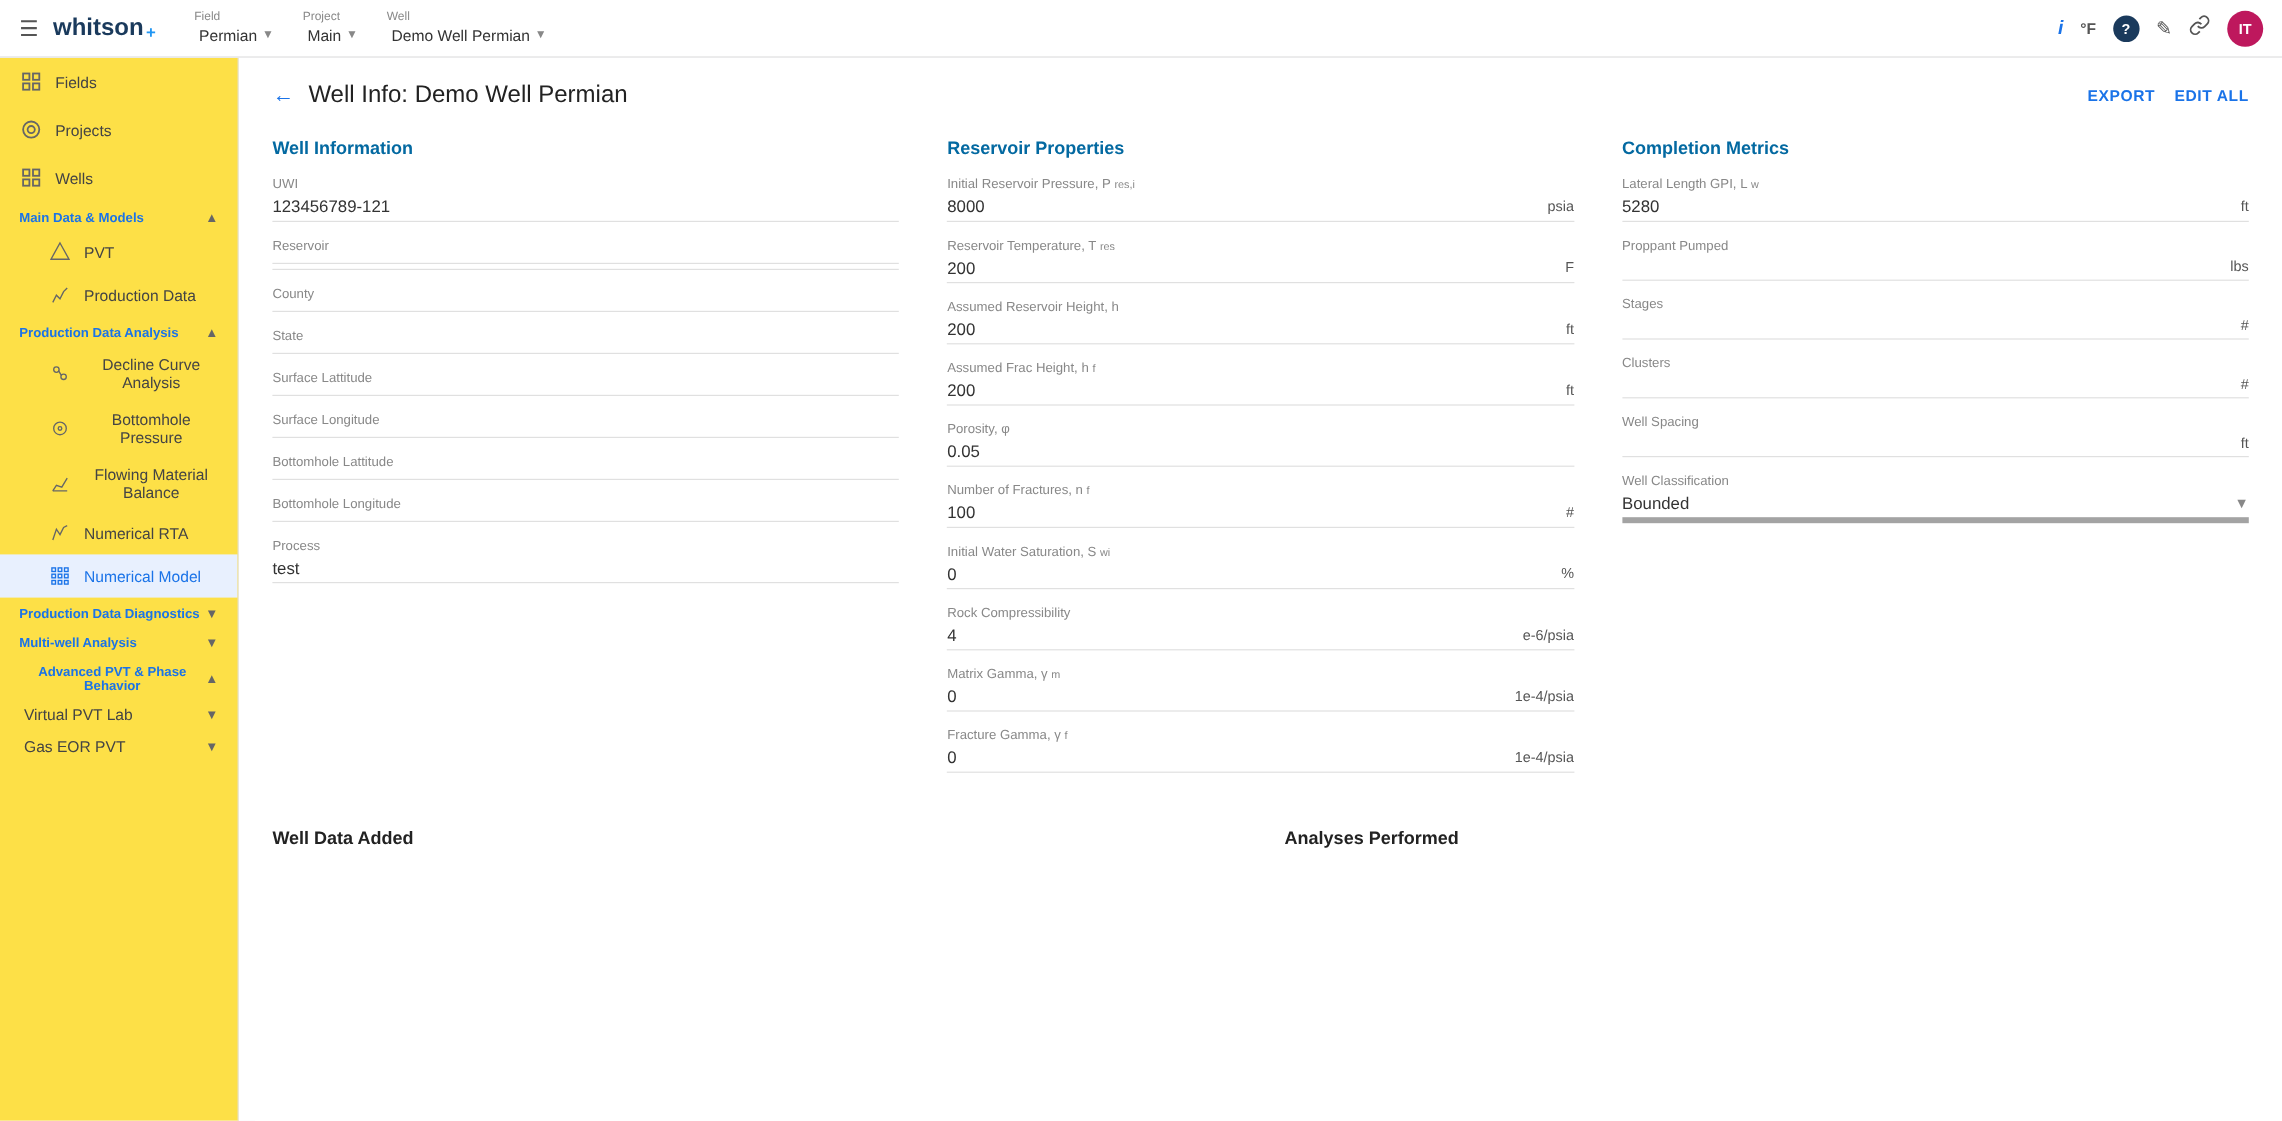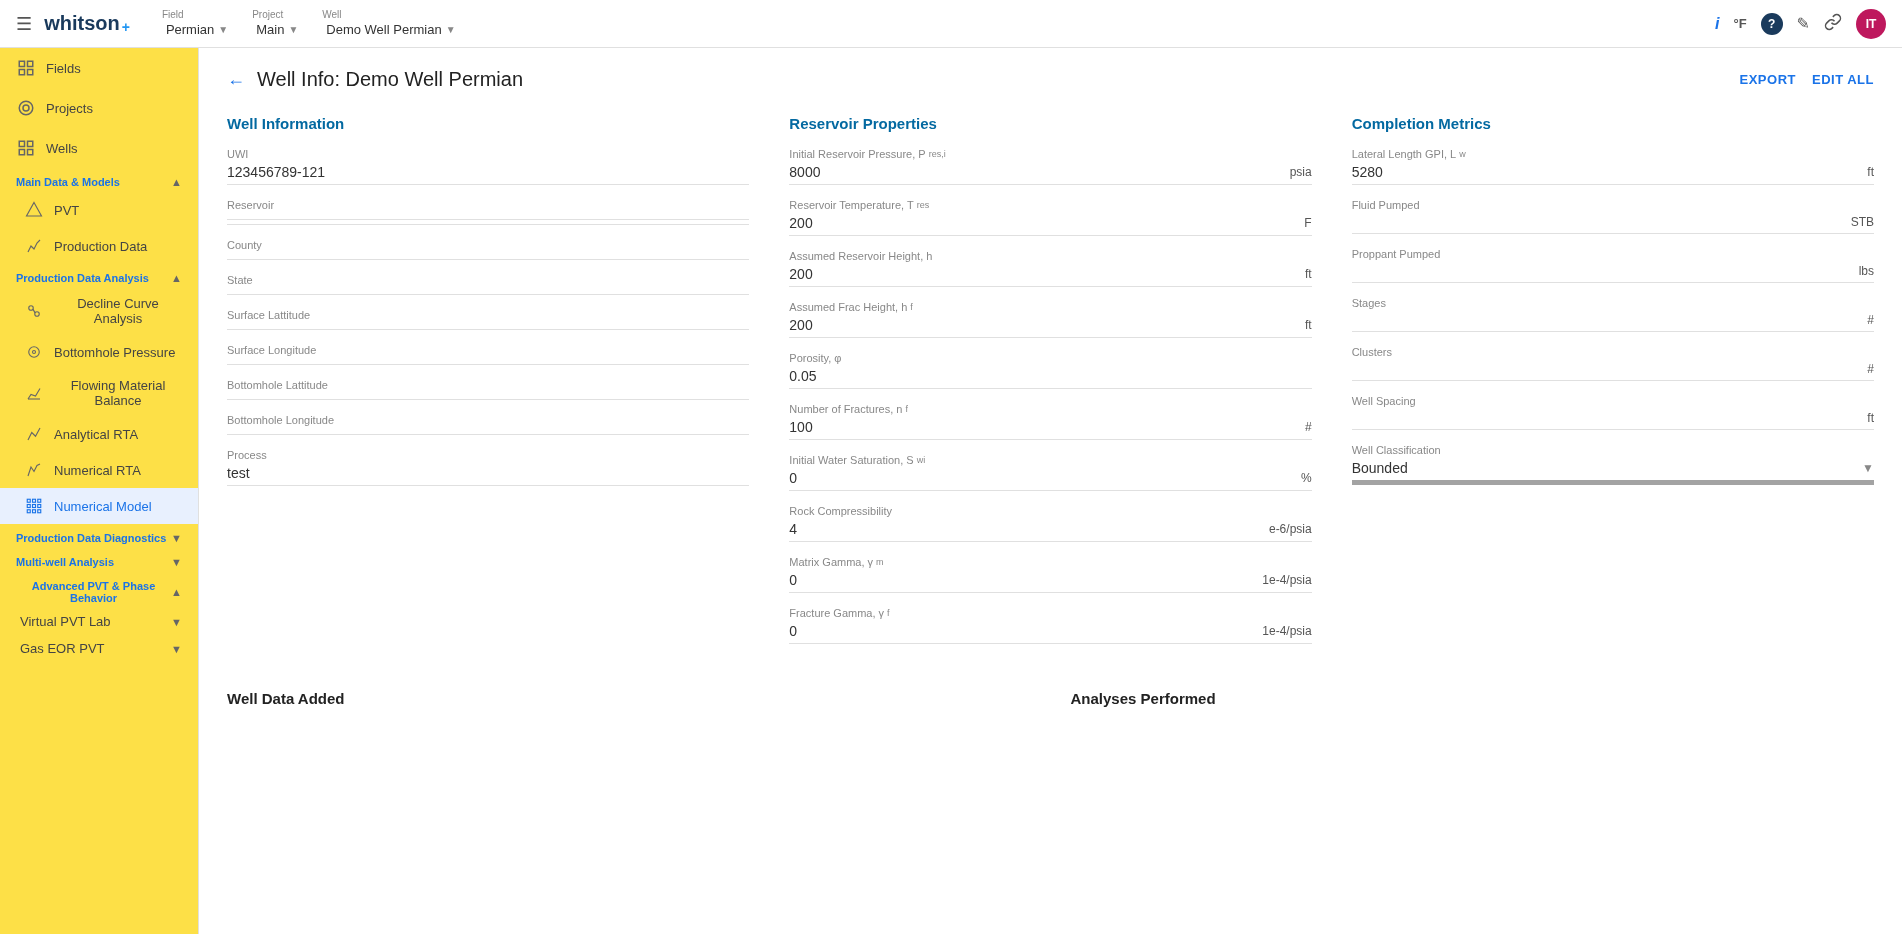--- a/index.html
+++ b/index.html
@@ -25,21 +25,21 @@
 
     
     .main-layout { display: flex; flex: 1; overflow: hidden; }
 
     
     .sidebar { width: 199px; background: #fde047; border-right: 1px solid #e0e0e0; overflow-y: auto; flex-shrink: 0; text-align: center; }
     .sidebar-icon { width: 20px; height: 20px; display: flex; align-items: center; justify-content: center; color: #666; flex-shrink: 0; }
     .sidebar-section-header { display: flex; align-items: center; justify-content: space-between; padding: 8px 16px 4px; cursor: pointer; }
     .sidebar-section-title { font-size: 11px; font-weight: 700; color: #1a73e8; text-transform: none; }
     .sidebar-section-arrow { color: #666; font-size: 11px; }
-    .sidebar-sub-item { display: flex; align-items: center; gap: 10px; padding: 8px 16px 8px 24px; cursor: pointer; color: #444; font-size: 13px; }
+    .sidebar-sub-item { display: flex; align-items: center; gap: 10px; padding: 8px 16px 8px 40px; cursor: pointer; color: #444; font-size: 13px; }
     .sidebar-sub-item.active { background: #e8f0fe; color: #1a73e8; }
     .sidebar-top-item { display: flex; align-items: center; gap: 10px; padding: 10px 16px; cursor: pointer; color: #444; font-size: 13px; font-weight: 500; }
 
     
     .content { flex: 1; overflow-y: auto; padding: 20px 28px; background: #fff; }
     .page-header { display: flex; align-items: center; margin-bottom: 24px; }
     .back-btn { color: #1a73e8; font-size: 18px; cursor: pointer; margin-right: 12px; }
     .page-title { font-size: 20px; font-weight: 500; color: #222; }
     .page-actions { margin-left: auto; display: flex; gap: 16px; }
     .action-btn { font-size: 13px; font-weight: 600; color: #1a73e8; cursor: pointer; letter-spacing: 0.5px; text-transform: uppercase; }
@@ -197,28 +197,20 @@
         <svg width="18" height="18" viewBox="0 0 24 24" fill="none" stroke="#666" stroke-width="1.5">
             <polyline points="4,20 8,14 14,16 20,6"></polyline>
             <line x1="4" y1="20" x2="20" y2="20"></line>
           </svg>
       </span>
       <span>Flowing Material Balance</span>
     </div>
     <div class="sidebar-sub-item">
       <span class="sidebar-icon">
         <svg width="18" height="18" viewBox="0 0 24 24" fill="none" stroke="#666" stroke-width="1.5">
-            <polyline points="4,20 9,10 14,15 20,4"></polyline>
-          </svg>
-      </span>
-      <span>Analytical RTA</span>
-    </div>
-    <div class="sidebar-sub-item">
-      <span class="sidebar-icon">
-        <svg width="18" height="18" viewBox="0 0 24 24" fill="none" stroke="#666" stroke-width="1.5">
             <path d="M4 20 L8 8 L12 14 L16 6 L20 4"></path>
           </svg>
       </span>
       <span>Numerical RTA</span>
     </div>
     <div class="sidebar-sub-item active" style="position:relative;">
       <span class="sidebar-icon">
         <svg width="18" height="18" viewBox="0 0 24 24" fill="none" stroke="#1a73e8" stroke-width="1.5">
             <rect x="3" y="3" width="4" height="4"></rect>
             <rect x="10" y="3" width="4" height="4"></rect>
@@ -425,27 +417,20 @@
         <div class="info-section-title">Completion Metrics</div>
 
         <div class="info-field">
           <div class="info-field-label">Lateral Length GPI, L<sub>w</sub></div>
           <div class="info-field-value-row">
             <span class="info-field-value">5280</span>
             <span class="info-field-unit">ft</span>
           </div>
         </div>
 
-        <div class="info-field">
-          <div class="info-field-label">Fluid Pumped</div>
-          <div class="info-field-value-row">
-            <span class="info-field-value"></span>
-            <span class="info-field-unit">STB</span>
-          </div>
-        </div>
 
         <div class="info-field">
           <div class="info-field-label">Proppant Pumped</div>
           <div class="info-field-value-row">
             <span class="info-field-value"></span>
             <span class="info-field-unit">lbs</span>
           </div>
         </div>
 
         <div class="info-field">

